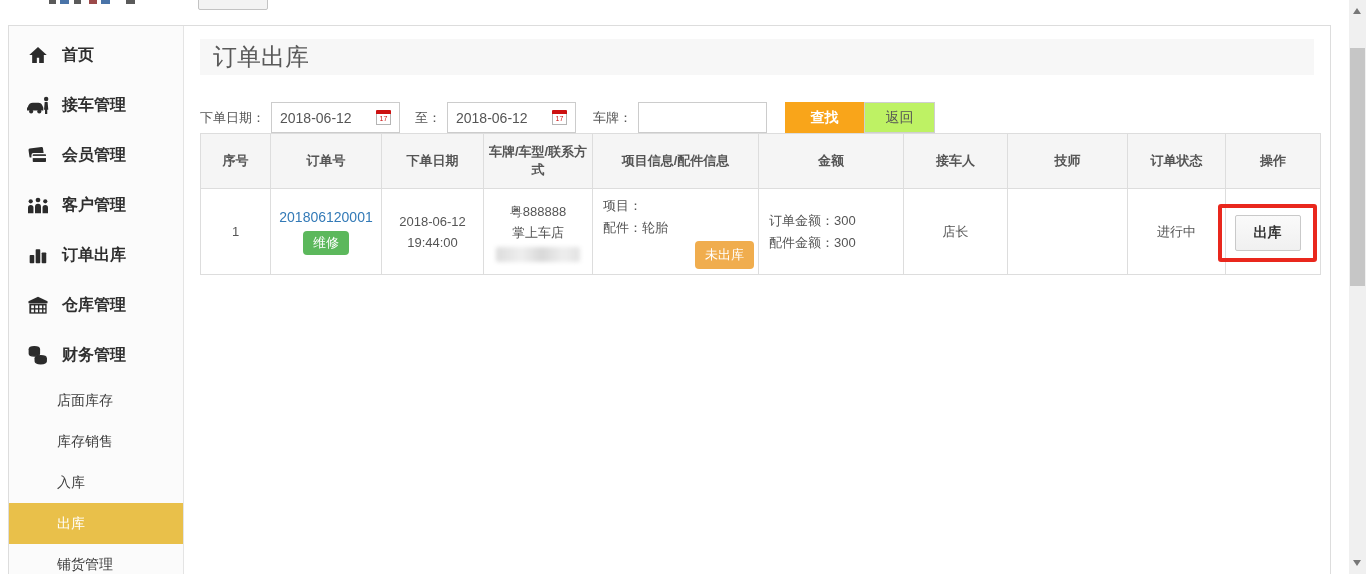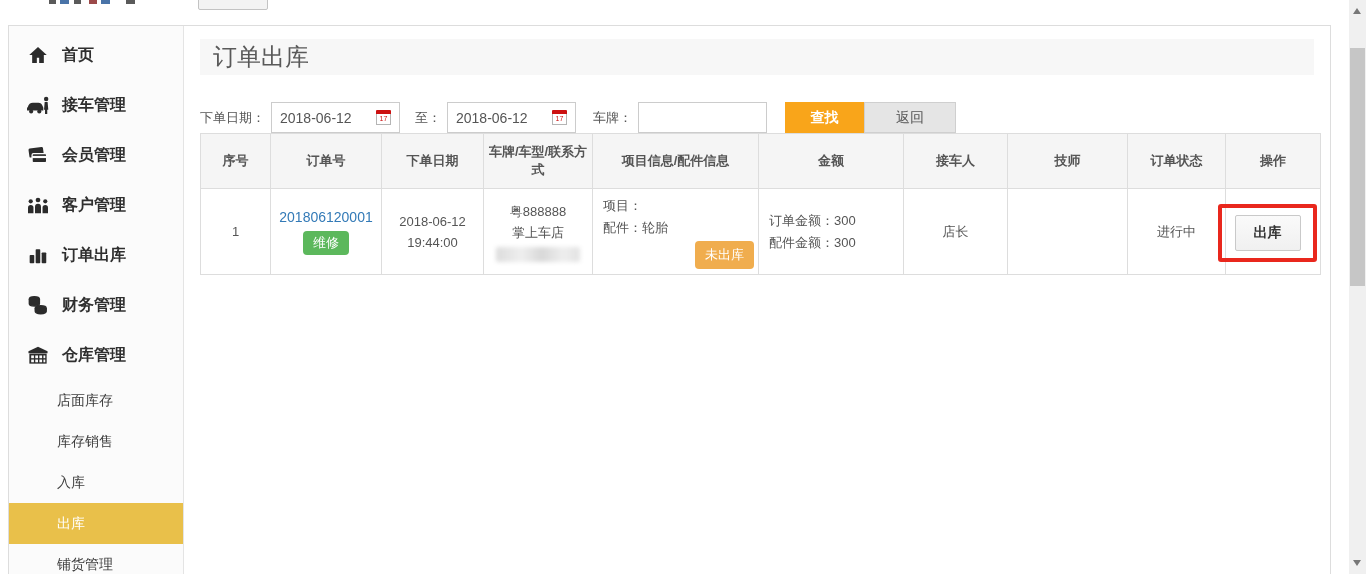--- a/index.html
+++ b/index.html
@@ -44,21 +44,21 @@
   .plate-box input { border:none; outline:none; width:100%; font-size:13px;
     font-family:inherit; background:transparent; }
   .cal-icon { width:15px; height:15px; display:inline-block; cursor:pointer; }
   .cal-top { display:block; height:4px; background:#cc1111; border-radius:1px 1px 0 0; }
   .cal-body { display:block; height:11px; border:1px solid #b5b5b5; border-top:none;
     background:#fff; font-size:7px; line-height:9px; text-align:center; color:#cc1111; }
   .btn { height:31px; border:1px solid transparent; font-size:14px; cursor:pointer;
     font-family:inherit; }
   .btn-search { width:79px; background:var(--search-orange,#f9a51a);
     border-color:var(--search-orange,#f9a51a); color:#fff; font-weight:700; }
-  .btn-back { width:92px; background:#e5e5e5; border-color:#cfcfcf; color:#555; }
+  .btn-back { width:71px; background:#bef264; border-color:#cfcfcf; color:#555; }
 
   
   table { border-collapse:collapse; table-layout:fixed; width:1120px; }
   th { background:#f5f5f5; border:1px solid #ddd; height:55px; font-size:13px;
     color:#555; font-weight:700; padding:4px; }
   td { border:1px solid #ddd; height:86px; font-size:13px; color:#555;
     text-align:center; vertical-align:middle; padding:4px; }
   td.lft { text-align:left; padding-left:10px; line-height:22px; }
   .order-link { color:var(--link-blue,#337ab7); text-decoration:none; font-size:14px;
     display:block; cursor:pointer; }
@@ -159,48 +159,48 @@
             <rect x="2" y="12" width="5.5" height="10" rx="1"></rect>
             <rect x="9.2" y="5" width="5.5" height="17" rx="1"></rect>
             <rect x="16.4" y="9" width="5.5" height="13" rx="1"></rect>
           </svg>
         </span>
         <span>订单出库</span>
       </div>
 
       <div class="nav-item">
         <span class="nav-icon">
-          <svg width="22" height="20" viewBox="0 0 24 22" fill="none" stroke="#2b2b2b" stroke-width="1.6">
-            <ellipse cx="8" cy="4.5" rx="5.5" ry="2.5"></ellipse>
-            <path d="M2.5 4.5v5c0 1.4 2.5 2.5 5.5 2.5s5.5-1.1 5.5-2.5v-5"></path>
-            <ellipse cx="15" cy="14.5" rx="6" ry="2.6"></ellipse>
-            <path d="M9 14.5v3.5c0 1.4 2.7 2.6 6 2.6s6-1.2 6-2.6v-3.5"></path>
-          </svg>
-        </span>
-        <span>财务管理</span>
-      </div>
-
-      <div class="nav-item">
-        <span class="nav-icon">
           <svg width="22" height="20" viewBox="0 0 24 22">
             <path d="M1.5 7 12 2l10.5 5v2h-21z"></path>
             <rect x="2.5" y="9.5" width="19" height="11" fill="#2b2b2b"></rect>
             <g fill="#fbfbfb">
                 <rect x="4.5" y="11.5" width="3" height="3"></rect>
                 <rect x="9" y="11.5" width="3" height="3"></rect>
                 <rect x="13.5" y="11.5" width="3" height="3"></rect>
                 <rect x="18" y="11.5" width="2" height="3"></rect>
                 <rect x="4.5" y="16" width="3" height="3"></rect>
                 <rect x="9" y="16" width="3" height="3"></rect>
                 <rect x="13.5" y="16" width="3" height="3"></rect>
                 <rect x="18" y="16" width="2" height="3"></rect>
               </g>
           </svg>
         </span>
         <span>仓库管理</span>
+      </div>
+
+      <div class="nav-item">
+        <span class="nav-icon">
+          <svg width="22" height="20" viewBox="0 0 24 22" fill="none" stroke="#2b2b2b" stroke-width="1.6">
+            <ellipse cx="8" cy="4.5" rx="5.5" ry="2.5"></ellipse>
+            <path d="M2.5 4.5v5c0 1.4 2.5 2.5 5.5 2.5s5.5-1.1 5.5-2.5v-5"></path>
+            <ellipse cx="15" cy="14.5" rx="6" ry="2.6"></ellipse>
+            <path d="M9 14.5v3.5c0 1.4 2.7 2.6 6 2.6s6-1.2 6-2.6v-3.5"></path>
+          </svg>
+        </span>
+        <span>财务管理</span>
       </div>
 
       <div class="nav-sub">店面库存</div>
       <div class="nav-sub">库存销售</div>
       <div class="nav-sub">入库</div>
       <div class="nav-sub active">出库</div>
       <div class="nav-sub">铺货管理</div>
     </div>
 
     <div class="main">

